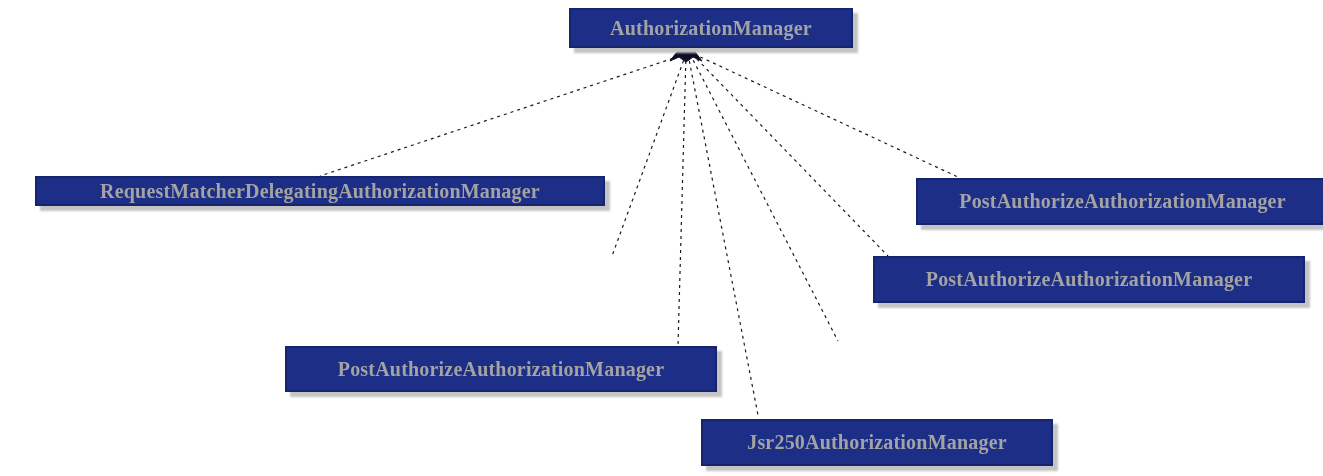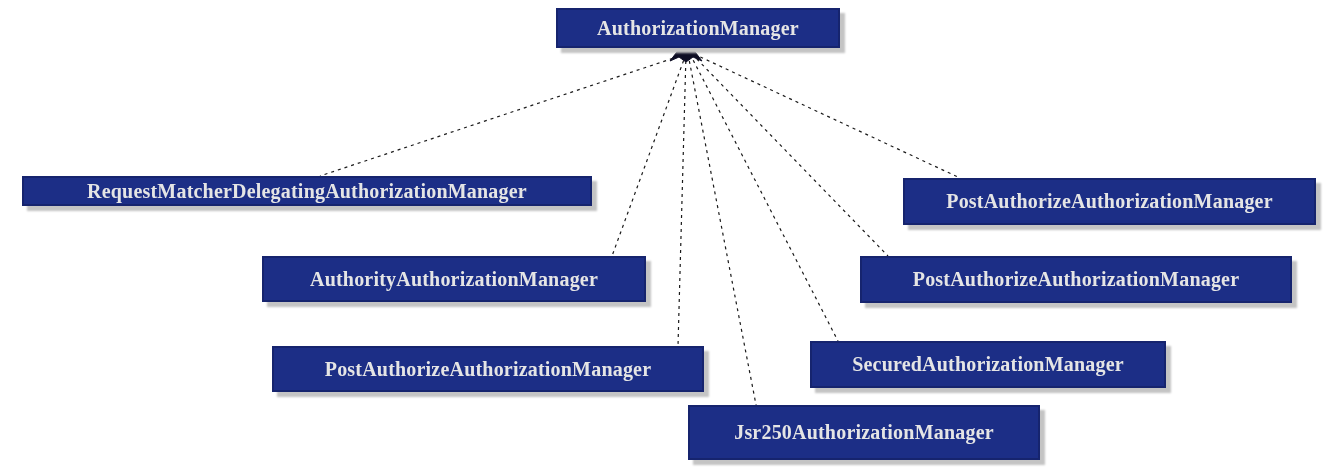--- a/index.html
+++ b/index.html
@@ -14,32 +14,33 @@
   #edges {
     position: absolute;
     left: 0; top: 0;
     width: 1323px; height: 476px;
     z-index: 1;
   }
   .node {
     position: absolute;
     z-index: 2;
     background: #1c2e86;
-    color: #e5e5e5;
+    color: #a3a3a3;
     font-weight: bold;
     font-size: 20px;
     letter-spacing: 0.2px;
     display: flex;
     align-items: center;
     justify-content: center;
     text-align: center;
     box-sizing: border-box;
     border: 2px solid #16246e;
     box-shadow: 5px 5px 2px #c4c4c4;
     white-space: nowrap;
+    margin-left: 13px;
   }
   .edge {
     stroke: #1a1a1a;
     stroke-width: 1.2;
     stroke-dasharray: 3 4;
     fill: none;
   }
   .arrowhead { fill: #0d0d24; stroke: #0d0d24; }
 </style>
 </head>
@@ -55,25 +56,23 @@
     <line class="edge" x1="690" y1="54" x2="838" y2="341"></line>
     <line class="edge" x1="692" y1="54" x2="888" y2="256"></line>
     <line class="edge" x1="694" y1="54" x2="960" y2="178"></line>
     <polygon class="arrowhead" points="686,40 670,61 679,57 686,62 693,57 702,61"></polygon>
   </svg>
 
   <div class="node" style="left:556px; top:8px; width:284px; height:40px;">AuthorizationManager</div>
 
   <div class="node" style="left:22px; top:176px; width:570px; height:30px;">RequestMatcherDelegatingAuthorizationManager</div>
 
-  <div class="node" style="left:262px; top:256px; width:384px; height:46px;">AuthorityAuthorizationManager</div>
 
   <div class="node" style="left:272px; top:346px; width:432px; height:46px;">PostAuthorizeAuthorizationManager</div>
 
-  <div class="node" style="left:688px; top:405px; width:352px; height:55px;">Jsr250AuthorizationManager</div>
+  <div class="node" style="left:688px; top:419px; width:352px; height:47px;">Jsr250AuthorizationManager</div>
 
-  <div class="node" style="left:810px; top:341px; width:356px; height:47px;">SecuredAuthorizationManager</div>
 
   <div class="node" style="left:860px; top:256px; width:432px; height:47px;">PostAuthorizeAuthorizationManager</div>
 
   <div class="node" style="left:903px; top:178px; width:413px; height:47px;">PostAuthorizeAuthorizationManager</div>
 
 </div>
 
 </body></html>

